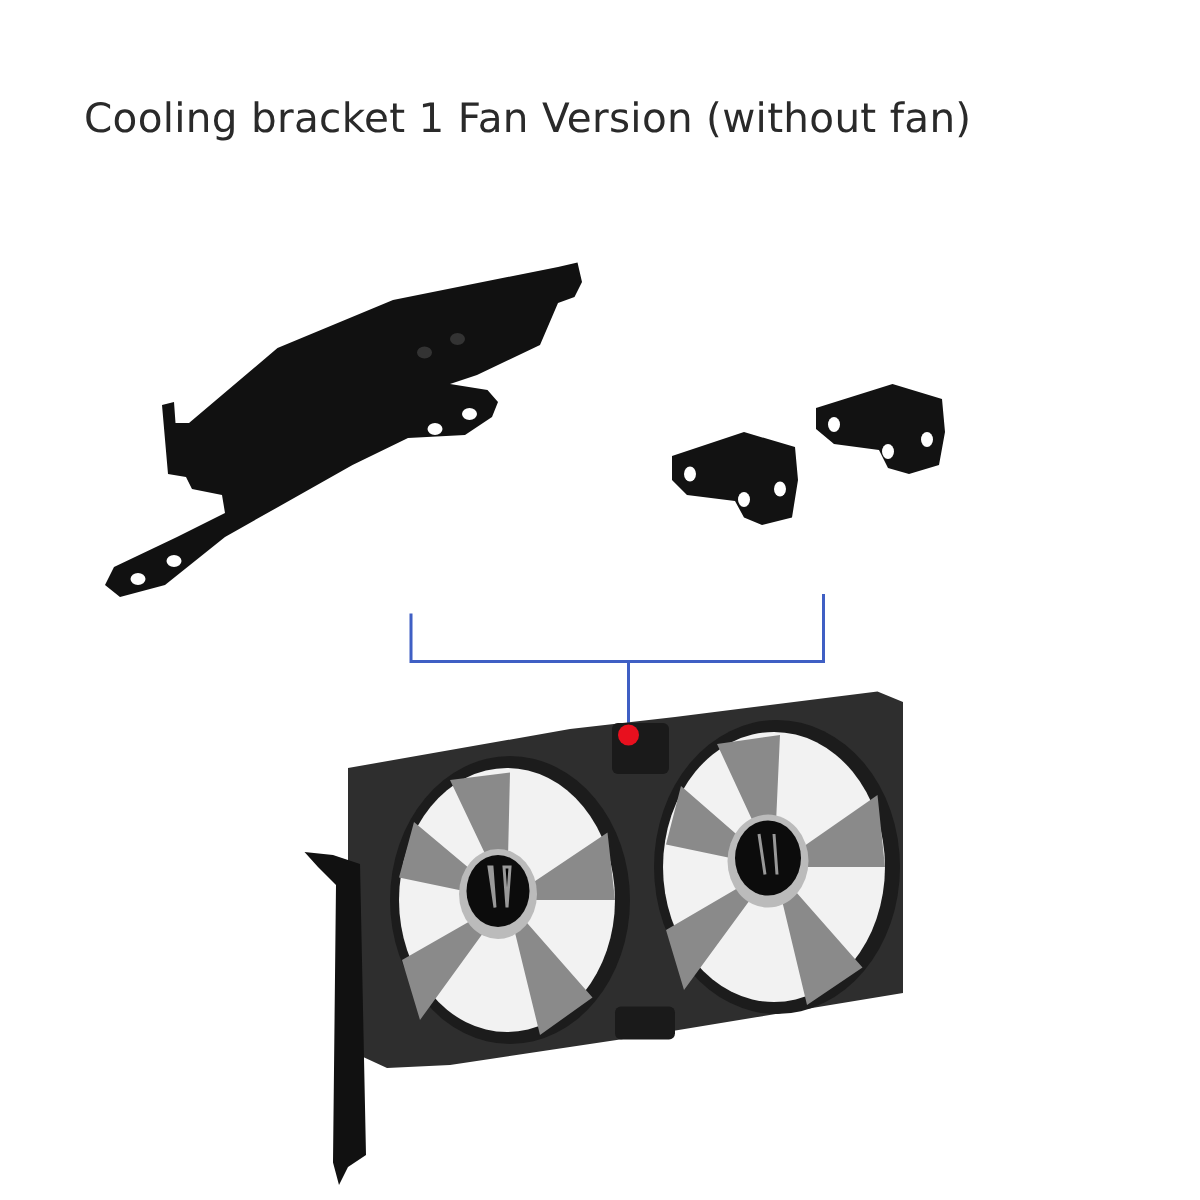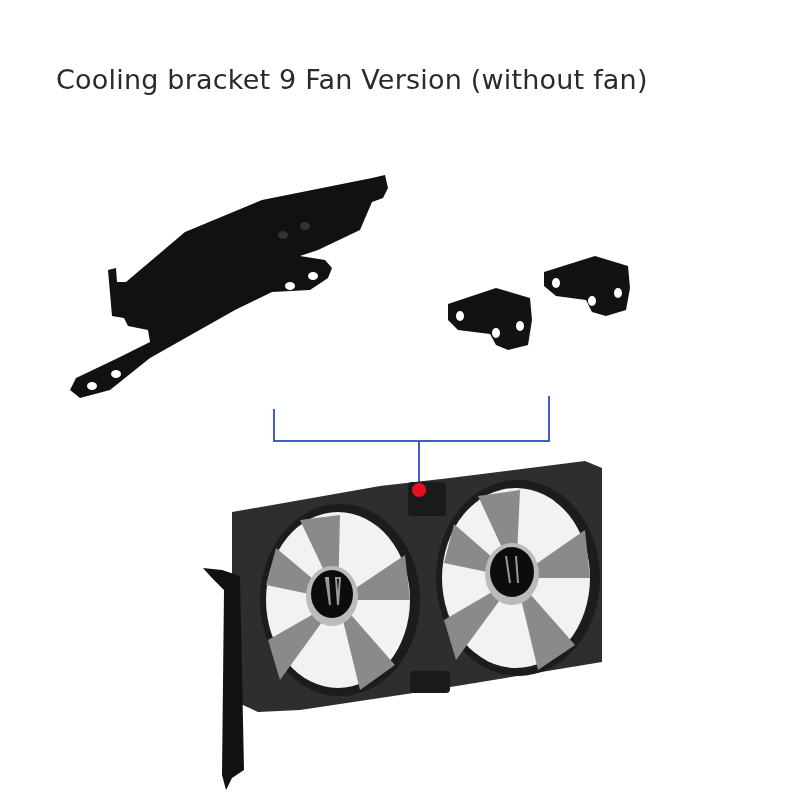--- a/index.html
+++ b/index.html
@@ -5,21 +5,21 @@
     html, body { margin: 0; padding: 0; background: #ffffff; }
     body { width: 800px; height: 800px; position: relative; overflow: hidden;
            font-family: "DejaVu Sans", "Liberation Sans", sans-serif; }
     .title { position: absolute; left: 56px; top: 64px; font-size: 27px;
              color: #2a2a2a; letter-spacing: 0.2px; white-space: nowrap; }
     svg.scene { position: absolute; left: 0; top: 0; }
   </style>
 </head>
 <body>
 
-<div class="title">Cooling bracket 9 Fan Version (without fan)</div>
+<div class="title">Cooling bracket 1 Fan Version (without fan)</div>
 
 <svg class="scene" width="800" height="800" viewBox="0 0 800 800">
 
   <g>
     <path d="M108 270 L116 268 L117 282 L126 282 L185 232 L262 200 L372 178 L385 175 L388 188 L383 198 L372 202 L360 230 L318 250 L300 256 L325 260 L332 268 L328 278 L310 290 L272 292 L235 310 L150 358 L110 390 L80 398 L70 390 L76 378 L118 358 L150 342 L148 330 L128 326 L124 318 L112 316 Z" fill="#111"></path>
     <ellipse cx="283" cy="235" rx="5" ry="4" fill="#333"></ellipse>
     <ellipse cx="305" cy="226" rx="5" ry="4" fill="#333"></ellipse>
     <ellipse cx="290" cy="286" rx="5" ry="4" fill="#fff"></ellipse>
     <ellipse cx="313" cy="276" rx="5" ry="4" fill="#fff"></ellipse>
     <ellipse cx="92" cy="386" rx="5" ry="4" fill="#fff"></ellipse>

